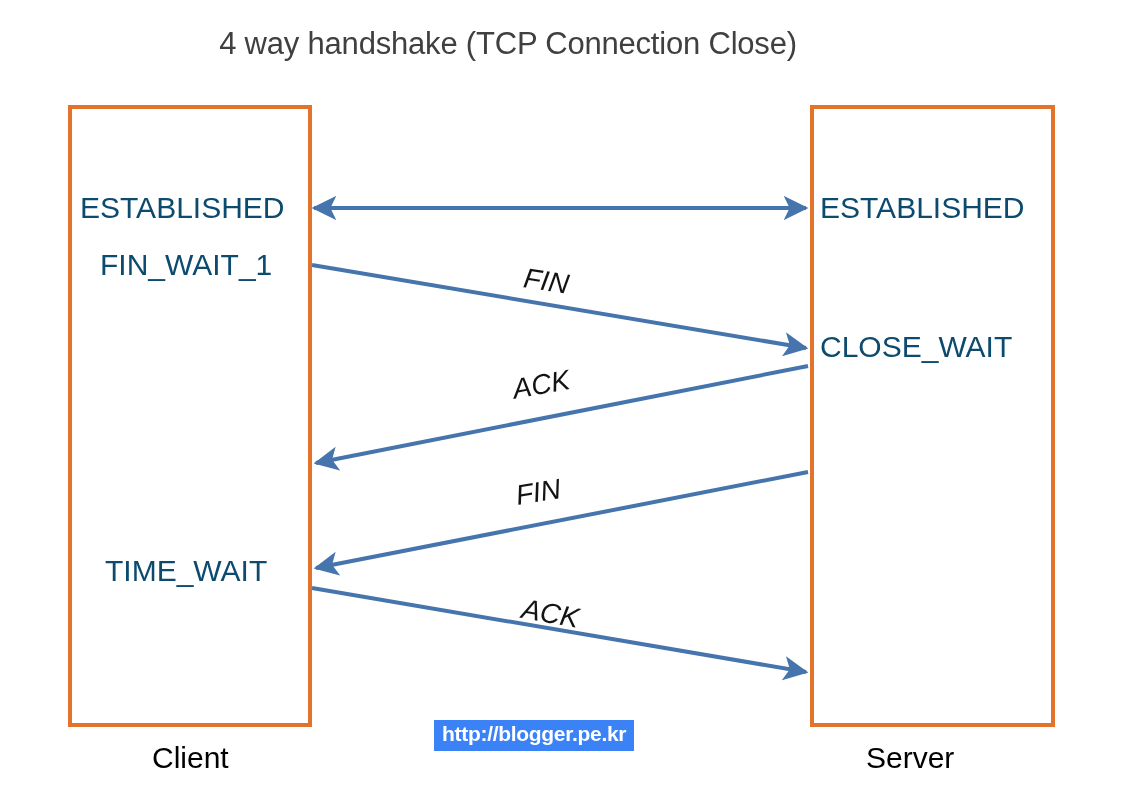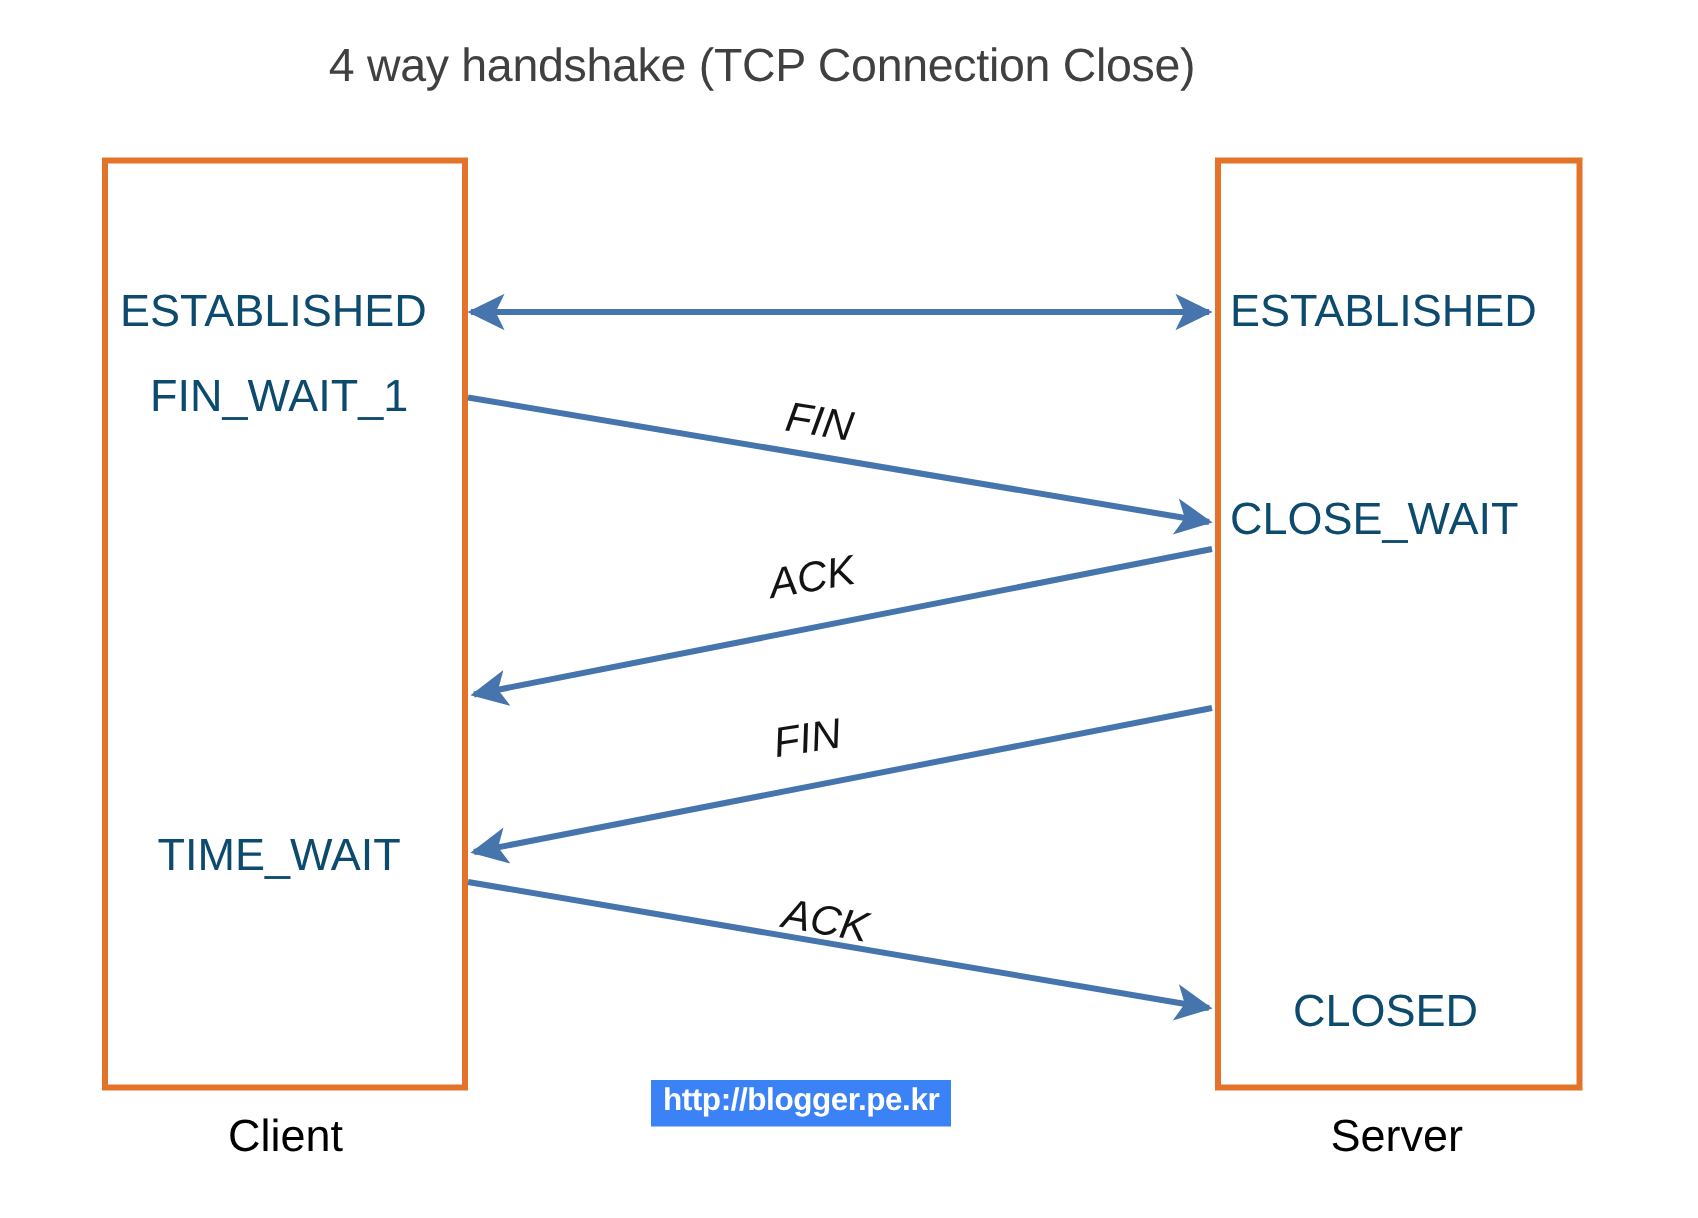--- a/index.html
+++ b/index.html
@@ -89,21 +89,21 @@
   #msg-ack-2 { left: 522px; top: 593px; transform: rotate(10deg); }
 
   
   .role-label {
     position: absolute;
     font-size: 30px;
     color: #000000;
     white-space: nowrap;
   }
   #role-client { left: 152px; top: 741px; }
-  #role-server { left: 866px; top: 741px; margin-left: 21px; }
+  #role-server { left: 866px; top: 741px; }
 
   
   #watermark {
     position: absolute;
     left: 434px;
     top: 720px;
     padding: 3px 8px 5px 8px;
     background: #3b82f6;
     color: #ffffff;
     font-size: 21px;
@@ -143,21 +143,20 @@
 
     <line x1="312" y1="588" x2="806" y2="672" stroke="#4575ac" stroke-width="4" marker-end="url(#ah)"></line>
   </svg>
 
   <div id="state-client-established" class="state-label">ESTABLISHED</div>
   <div id="state-client-finwait1" class="state-label">FIN_WAIT_1</div>
   <div id="state-client-timewait" class="state-label">TIME_WAIT</div>
 
   <div id="state-server-established" class="state-label">ESTABLISHED</div>
   <div id="state-server-closewait" class="state-label">CLOSE_WAIT</div>
-  <div id="state-server-closed" class="state-label">CLOSED</div>
 
   <div id="msg-fin-1" class="msg-label">FIN</div>
   <div id="msg-ack-1" class="msg-label">ACK</div>
   <div id="msg-fin-2" class="msg-label">FIN</div>
   <div id="msg-ack-2" class="msg-label">ACK</div>
 
   <div id="role-client" class="role-label">Client</div>
   <div id="role-server" class="role-label">Server</div>
 
   <div id="watermark">http://blogger.pe.kr</div>

